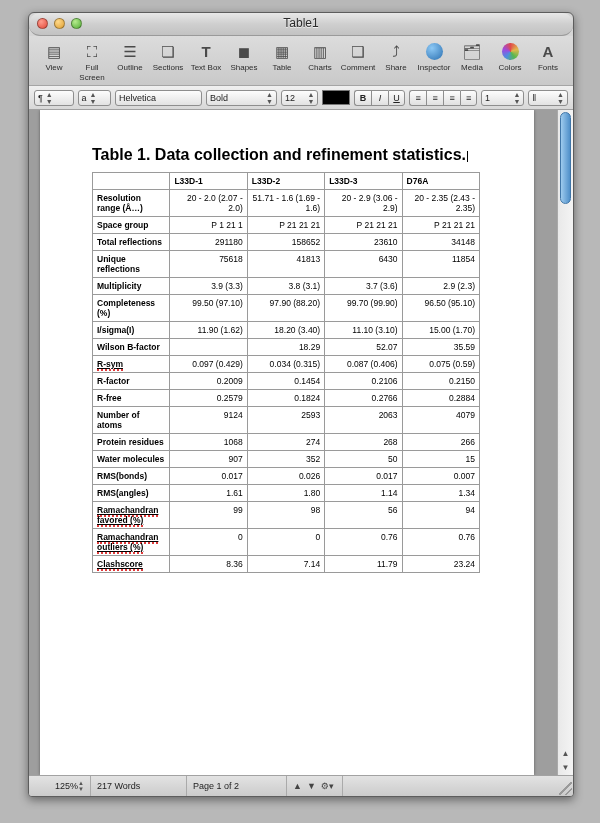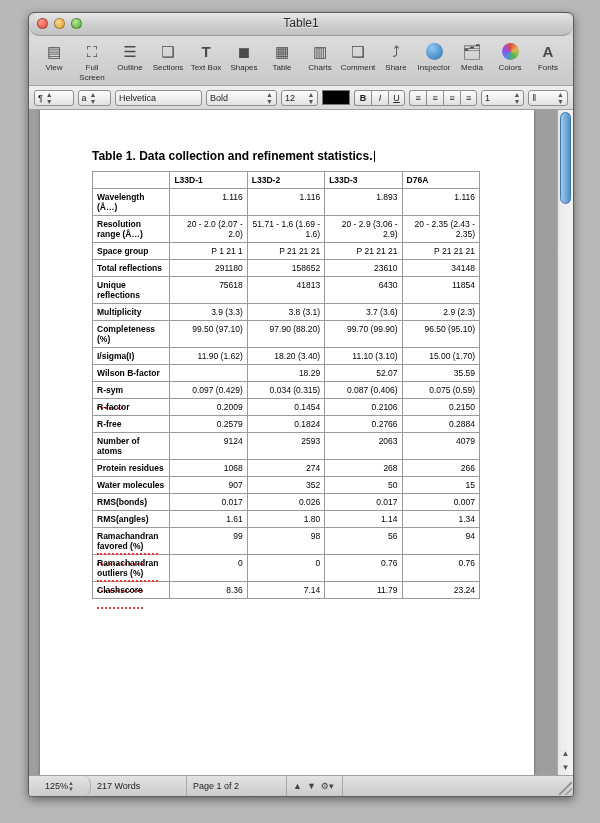--- a/index.html
+++ b/index.html
@@ -163,21 +163,21 @@
     height: 100%;
     background: #ffffff;
     box-shadow: 0 0 3px rgba(0,0,0,0.4);
     overflow: hidden;
   }
   .page-inner {
     padding: 36px 0 0 52px;
   }
   .doc-title {
     font-family: "Liberation Sans", sans-serif;
-    font-size: 12px;
+    font-size: 16px;
     font-weight: bold;
     color: #000;
     margin-bottom: 8px;
     position: relative;
     display: inline-block;
     text-align: center;
   }
   .caret {
     display: inline-block;
     width: 1px;
@@ -206,21 +206,21 @@
     width: 84px;
   }
   table.stats th.colhead {
     text-align: left;
     font-weight: bold;
   }
   table.stats td.num {
     text-align: right;
   }
   .hdr-blank { border: 1px solid #9a9a9a; }
-  .spell { border-bottom: 2px dotted #e03a3a; padding-bottom: 12px; }
+  .spell { border-bottom: 2px dotted #e03a3a; padding-bottom: 0px; text-decoration: underline; }
 
   
   .vscroll {
     position: absolute;
     right: 0; top: 0; bottom: 0;
     width: 15px;
     background: linear-gradient(to right, #e9e9e9, #f4f4f4);
     border-left: 1px solid #a9a9a9;
   }
   .vthumb {
@@ -257,21 +257,21 @@
     flex: 0 0 auto;
   }
   .sb-cell {
     height: 100%;
     display: flex;
     align-items: center;
     padding: 0 6px;
     border-right: 1px solid #aaa;
     box-sizing: border-box;
   }
-  .sb-zoom { width: 62px; justify-content: center; border-radius: 8px; }
+  .sb-zoom { width: 62px; justify-content: flex-end; }
   .sb-words { width: 96px; }
   .sb-page { width: 100px; }
   .sb-nav { width: 56px; gap: 5px; color: #444; }
   .sb-grow { flex: 1 1 auto; border-right: none; }
   .arrow-stack { font-size: 6px; line-height: 6px; color: #555; }
   .resize-grip {
     position: absolute;
     right: 1px; bottom: 1px;
     width: 13px; height: 13px;
     background:
@@ -407,27 +407,20 @@
             <tr>
               <th class="hdr-blank"></th>
               <th class="colhead">L33D-1</th>
               <th class="colhead">L33D-2</th>
               <th class="colhead">L33D-3</th>
               <th class="colhead">D76A</th>
             </tr>
           </thead>
           <tbody id="tbody">
               <tr>
-                <th class="rowhead">Wavelength (Å…)</th>
-                <td class="num">1.116</td>
-                <td class="num">1.116</td>
-                <td class="num">1.893</td>
-                <td class="num">1.116</td>
-              </tr>
-              <tr>
                 <th class="rowhead">Resolution range (Å…)</th>
                 <td class="num">20 - 2.0 (2.07 - 2.0)</td>
                 <td class="num">51.71 - 1.6 (1.69 - 1.6)</td>
                 <td class="num">20 - 2.9 (3.06 - 2.9)</td>
                 <td class="num">20 - 2.35 (2.43 - 2.35)</td>
               </tr>
               <tr>
                 <th class="rowhead">Space group</th>
                 <td class="num">P 1 21 1</td>
                 <td class="num">P 21 21 21</td>

